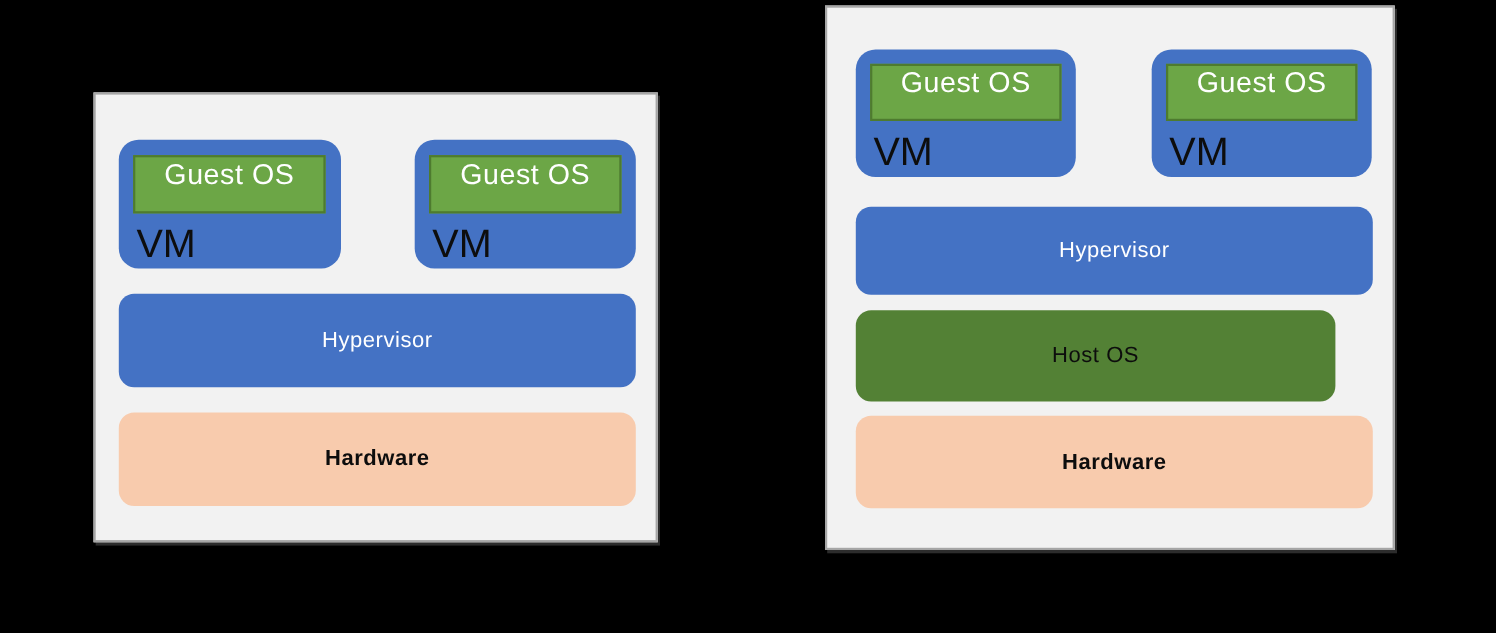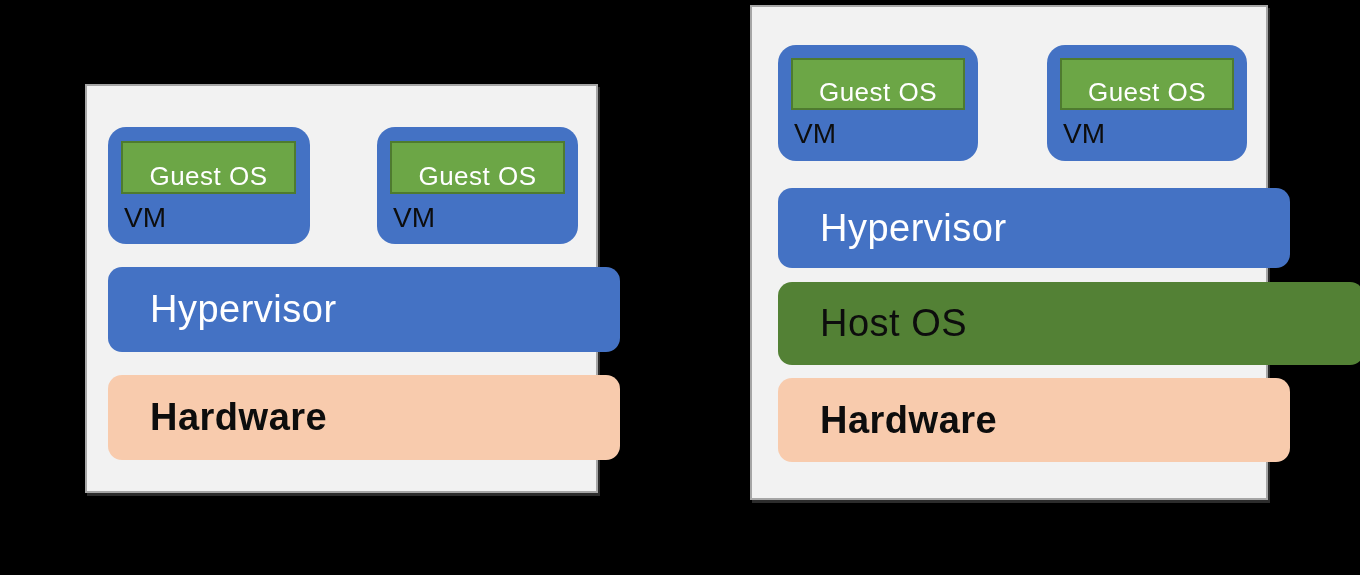--- a/index.html
+++ b/index.html
@@ -37,41 +37,40 @@
     position: absolute;
     background: #4472c4;
     border-radius: 18px;
   }
   .guest-os-box {
     position: absolute;
     background: #6ca646;
     border: 2px solid #4e7b2f;
     box-sizing: border-box;
     display: flex;
-    align-items: flex-end;
+    align-items: flex-start;
     justify-content: center;
     color: #ffffff;
     font-size: 26px;
     letter-spacing: 0.5px;
   }
   .vm-label {
     position: absolute;
     color: #0d0d0d;
-    font-size: 28px;
+    font-size: 36px;
     line-height: 1;
   }
   .layer {
     position: absolute;
     border-radius: 14px;
     display: flex;
     align-items: center;
-    justify-content: flex-start;
-    font-size: 38px;
+    justify-content: center;
+    font-size: 20px;
     letter-spacing: 0.5px;
-    padding-left: 42px;
   }
   .layer-hypervisor {
     background: #4472c4;
     color: #ffffff;
   }
   .layer-hostos {
     background: #538135;
     color: #0d0d0d;
   }
   .layer-hardware {
@@ -87,21 +86,21 @@
   #p1-vm1 .vm-label, #p1-vm2 .vm-label { left: 16px; top: 77px; }
   #p1-hypervisor { left: 21px; top: 181px; width: 470px; height: 85px; }
   #p1-hardware  { left: 21px; top: 289px; width: 470px; height: 85px; }
 
   
   #p2-vm1 { left: 26px; top: 38px; width: 200px; height: 116px; }
   #p2-vm2 { left: 295px; top: 38px; width: 200px; height: 116px; }
   #p2-vm1 .guest-os-box, #p2-vm2 .guest-os-box { left: 13px; top: 13px; width: 174px; height: 52px; }
   #p2-vm1 .vm-label, #p2-vm2 .vm-label { left: 16px; top: 75px; }
   #p2-hypervisor { left: 26px; top: 181px; width: 470px; height: 80px; }
-  #p2-hostos     { left: 26px; top: 275px; width: 544px; height: 83px; }
+  #p2-hostos     { left: 26px; top: 275px; width: 436px; height: 83px; }
   #p2-hardware   { left: 26px; top: 371px; width: 470px; height: 84px; }
 </style>
 </head>
 <body>
 
 <div class="panel" id="panel-type1">
 
   <div class="vm-box" id="p1-vm1">
     <div class="guest-os-box">
       <span>Guest OS</span>

